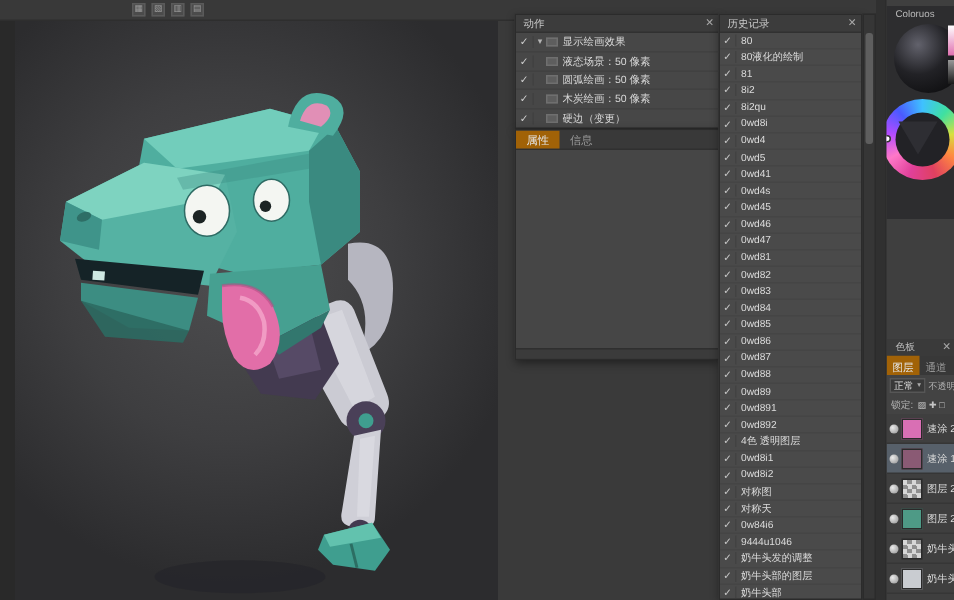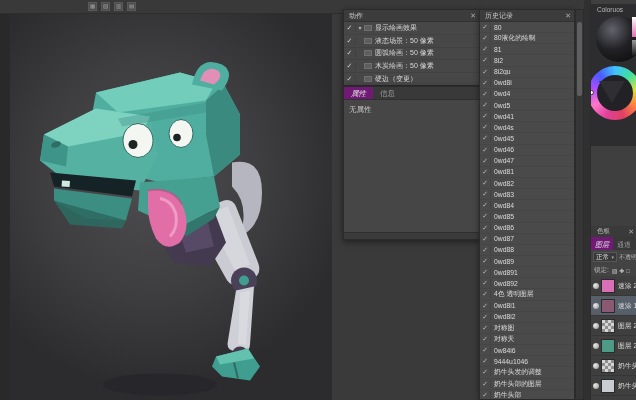--- a/index.html
+++ b/index.html
@@ -31,21 +31,21 @@
   .action-row{display:flex;align-items:center;height:12.8px;border-bottom:1px solid #414141;font-size:7px;color:#d8d8d8;}
   .action-check{width:12px;text-align:center;color:#cfcfcf;border-right:1px solid #414141;font-size:7px;flex:none;}
   .action-arrow{width:8px;font-size:6px;color:#b5b5b5;text-align:center;flex:none;}
   .action-box{width:8px;height:6px;background:#5e5e5e;border:1px solid #6f6f6f;margin-right:3px;flex:none;}
   .action-label{white-space:nowrap;overflow:hidden;}
 
   
   .properties-panel{left:343px;top:86px;width:137px;height:154px;background:#464646;}
   .props-tabs{display:flex;height:13px;background:#393939;border-bottom:1px solid #303030;}
   .tab{padding:2px 7px;font-size:7.5px;color:#9b9b9b;white-space:nowrap;}
-  .tab.selected{background:#701a75;color:#e2e2e2;font-style:italic;}
+  .tab.selected{background:#a16207;color:#e2e2e2;}
   .props-body{padding:5px;font-size:7.5px;color:#c9c9c9;}
   .props-footer{position:absolute;left:0;right:0;bottom:0;height:7px;background:#3b3b3b;border-top:1px solid #2f2f2f;}
 
   
   .history-panel{left:479px;top:9px;width:96px;height:391px;background:#4a4a4a;}
   .history-list{position:absolute;top:12px;bottom:0;left:0;right:0;overflow:hidden;}
   .history-row{display:flex;align-items:center;height:11.15px;font-size:6.8px;color:#dcdcdc;border-bottom:1px solid #454545;}
   .history-check{width:11px;text-align:center;color:#c6c6c6;border-right:1px solid #424242;flex:none;}
   .history-label{padding-left:3px;white-space:nowrap;overflow:hidden;}
   .history-scrollbar{position:absolute;left:575px;top:9px;width:9px;height:391px;background:#363636;border:1px solid #2b2b2b;}
@@ -207,23 +207,20 @@
       </div>
   </div>
 
   <div class="panel properties-panel">
     <div class="props-tabs">
 
         <span class="tab selected">属性</span>
 
         <span class="tab">信息</span>
       </div>
-    <div class="props-body">
-      <span>无属性</span>
-    </div>
     <div class="props-footer"></div>
   </div>
 
   <div class="panel history-panel">
     <div class="panel-header">
       <span class="title">历史记录</span>
       <span class="close">✕</span>
     </div>
     <div class="history-list">
 

